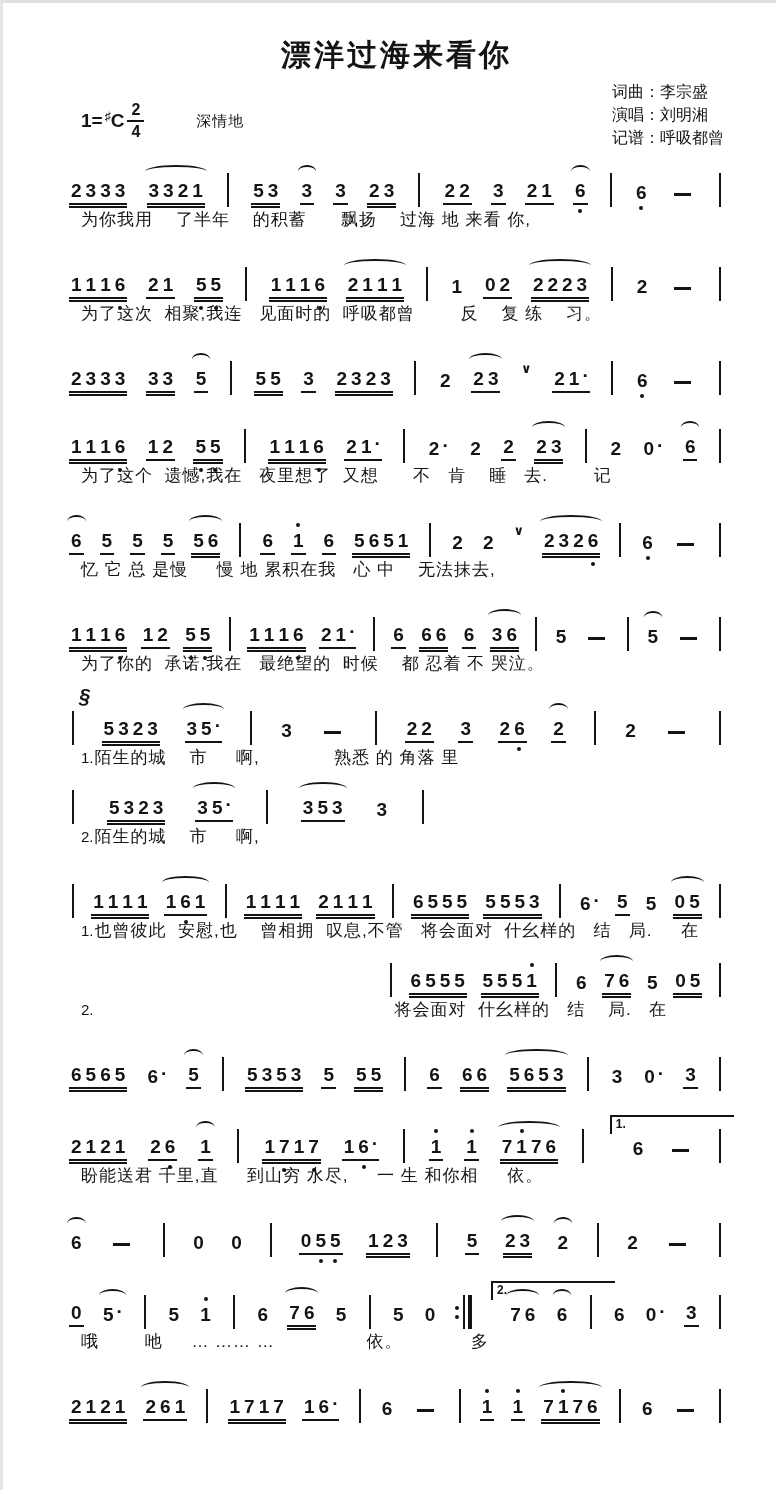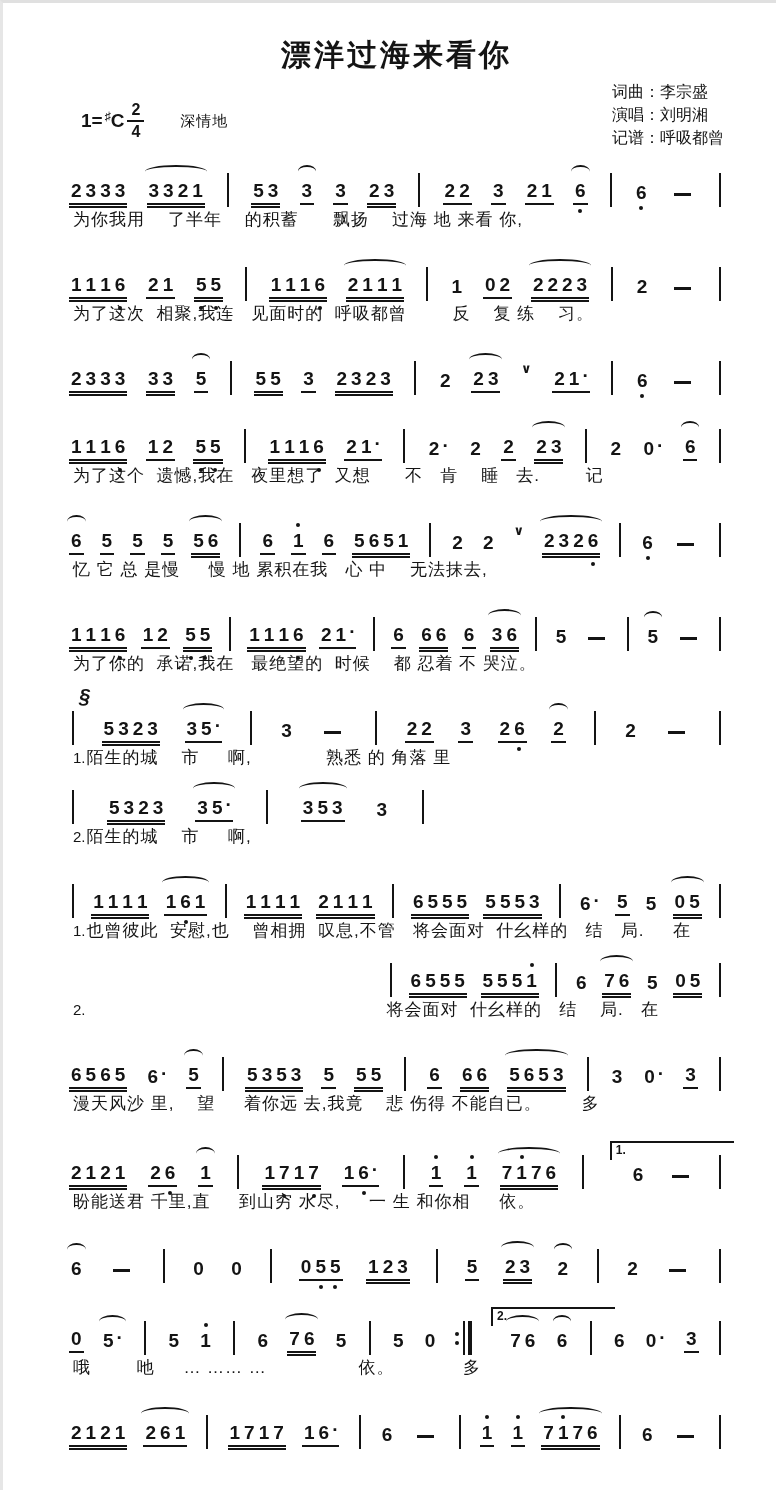--- a/index.html
+++ b/index.html
@@ -17,21 +17,21 @@
   }
   .meta-row{position:relative;height:62px;}
   .keysig{
     position:absolute;left:12px;top:12px;font-size:19px;font-weight:bold;
     display:flex;align-items:center;
   }
   .keysig .acc{font-size:12px;transform:translateY(-5px);margin-left:2px;}
   .tsig{display:inline-flex;flex-direction:column;align-items:center;line-height:1;font-size:16px;margin-left:3px;}
   .tsig .top{border-bottom:2px solid #141414;padding:0 4px 2px;}
   .tsig .bot{padding-top:2px;}
-  .expression{margin-left:36px;font-size:15px;font-weight:normal;letter-spacing:1px;}
+  .expression{margin-left:52px;font-size:15px;font-weight:normal;letter-spacing:1px;}
   .credits{position:absolute;right:0px;top:-10px;font-size:16px;line-height:1.45;font-family:Liberation Serif, serif;}
   .credits .credit-line{white-space:pre;}
   
   .system{position:relative;margin-bottom:15px;}
   .notes{
     display:flex;align-items:flex-end;justify-content:space-between;
     min-height:30px;padding-top:19px;margin-bottom:3px;
   }
   .notes.nospread{justify-content:flex-start;}
   .grp{position:relative;display:inline-flex;align-items:flex-end;padding-bottom:3px;}
@@ -55,21 +55,21 @@
   .repeat .dots i{width:4px;height:4px;background:#141414;border-radius:50%;display:block;}
   .repeat .thin{width:2px;height:34px;background:#141414;}
   .repeat .thick{width:4px;height:34px;background:#141414;}
   .volta{position:relative;width:2px;height:38px;}
   .volta .vbar{
     position:absolute;top:-8px;left:2px;width:118px;height:17px;
     border-top:2px solid #141414;border-left:2px solid #141414;
     font-size:12px;font-weight:bold;padding-left:4px;line-height:15px;
   }
   .segno{position:absolute;top:-5px;left:10px;font-size:20px;font-weight:bold;font-style:italic;}
-  .lyrics{font-size:17px;display:flex;align-items:baseline;margin-left:4px;}
+  .lyrics{font-size:17px;display:flex;align-items:baseline;margin-left:12px;}
   .vnum{font-size:15px;margin-right:1px;white-space:pre;}
   .ltext{white-space:pre;letter-spacing:1px;}
 </style>
 </head>
 <body>
 
 <div class="page">
   <div class="title">漂洋过海来看你</div>
 
   <div class="meta-row">
@@ -673,23 +673,20 @@
           </span>
           <span class="grp">
             <span class="note">0</span>
             <span class="aug">·</span>
           </span>
           <span class="grp u1">
             <span class="note">3</span>
           </span>
           <span class="bar"></span>
         </div>
-        <div class="lyrics">
-          <span class="ltext">漫天风沙 里,    望     着你远 去,我竟    悲 伤得 不能自已。       多</span>
-        </div>
       </div>
       <div class="system">
         <div class="notes">
           <span class="grp u2">
             <span class="note">2</span>
             <span class="note">1</span>
             <span class="note">2</span>
             <span class="note">1</span>
           </span>
           <span class="grp u1">

